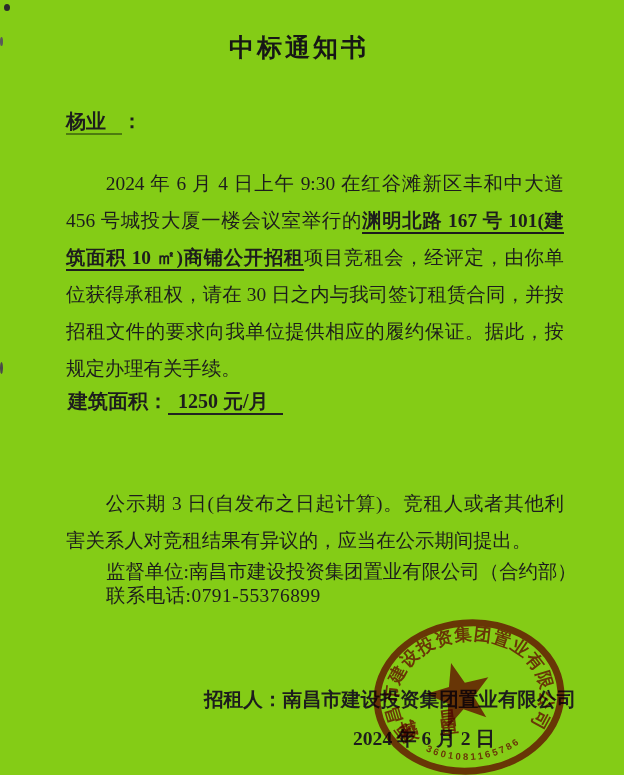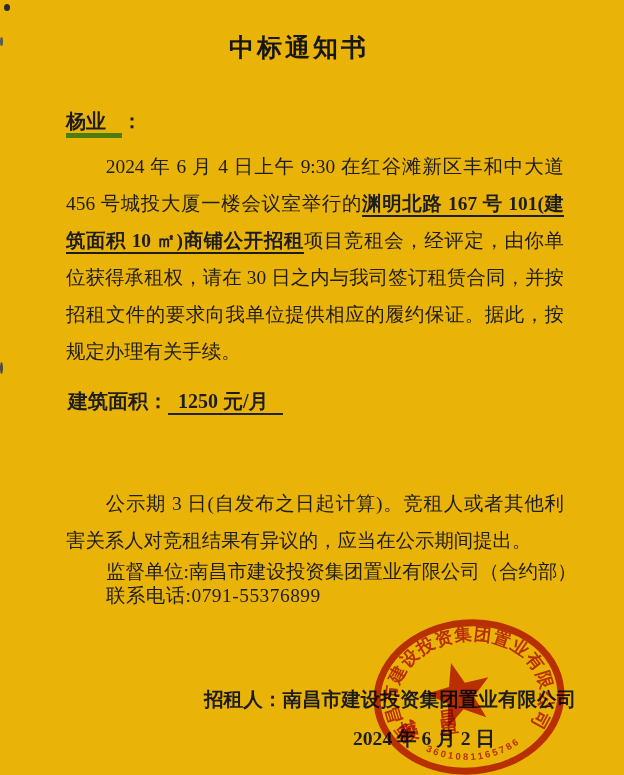--- a/index.html
+++ b/index.html
@@ -1,22 +1,22 @@
 <!DOCTYPE html>
 <html><head>
 <meta charset="utf-8">
 <style>
   html,body{margin:0;padding:0;}
   body{width:624px;height:775px;background:#f6f6f4;font-family:"Liberation Serif","DejaVu Serif",serif;}
-  .page{position:relative;width:624px;height:775px;background:#eab308;overflow:hidden;color:#1d1d1d;}
+  .page{position:relative;width:624px;height:775px;background:#84cc16;overflow:hidden;color:#1d1d1d;}
   .doc-title{position:absolute;left:229px;top:31px;font-size:25px;font-weight:700;letter-spacing:3px;color:#161616;}
   .recipient{position:absolute;left:66px;top:108px;font-size:20px;font-weight:700;}
-  .recipient .uline{border-bottom:5px solid #4d7c0f;padding-right:16px;display:inline-block;line-height:1.15;}
+  .recipient .uline{border-bottom:2px solid #4d7c0f;padding-right:16px;display:inline-block;line-height:1.15;}
   .para{position:absolute;left:66px;width:498px;font-size:19.4px;line-height:37px;text-align:justify;text-justify:inter-ideograph;}
-  .para.body1{top:129px;text-indent:2.05em;font-family:Liberation Serif, serif;}
+  .para.body1{top:146px;text-indent:2.05em;font-family:Liberation Serif, serif;}
   .para.notice{top:466px;text-indent:2.05em;}
   .useg{font-weight:700;text-decoration:underline;text-decoration-thickness:1.6px;text-underline-offset:5px;}
   .result{position:absolute;left:68px;top:388px;font-size:20px;font-weight:700;}
   .result .val{border-bottom:2px solid #222;padding:0 14px 1px 10px;margin-top:8px;}
   .infoline{position:absolute;left:106px;font-size:19.4px;}
   .supervisor{top:516px;margin-top:42px;}
   .phone{top:582px;letter-spacing:.5px;}
   .lessor{position:absolute;left:204px;top:686px;font-size:19.6px;font-weight:700;text-align:right;}
   .dateline{position:absolute;left:353px;top:725px;font-size:19.6px;font-weight:600;}
   .seal-wrap{position:absolute;left:368px;top:613px;width:202px;height:162px;mix-blend-mode:multiply;opacity:.95;}

